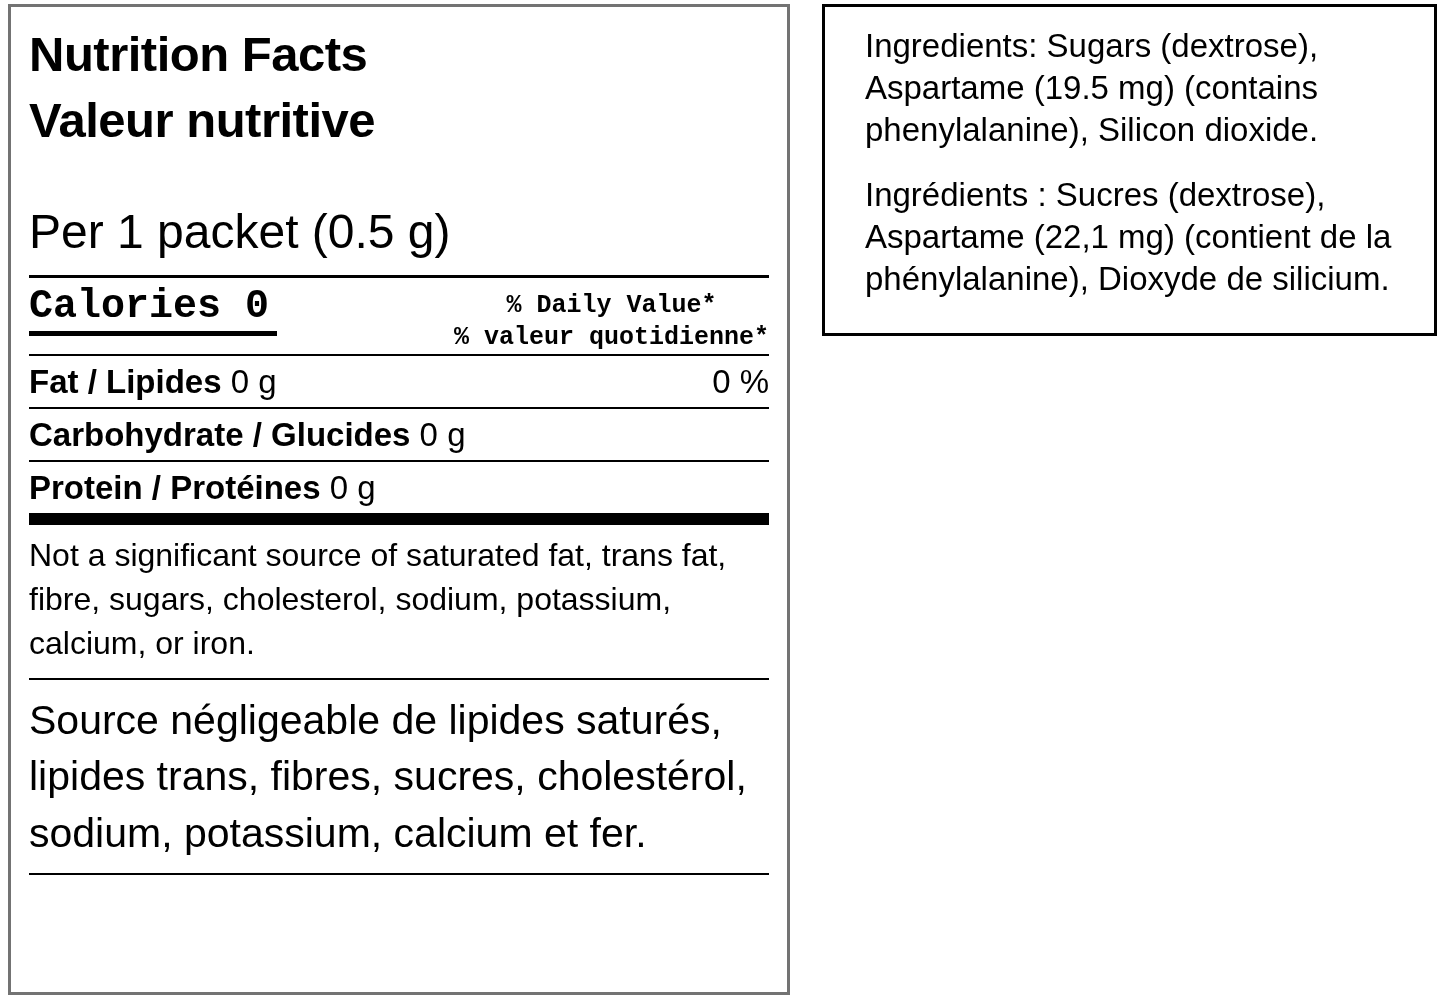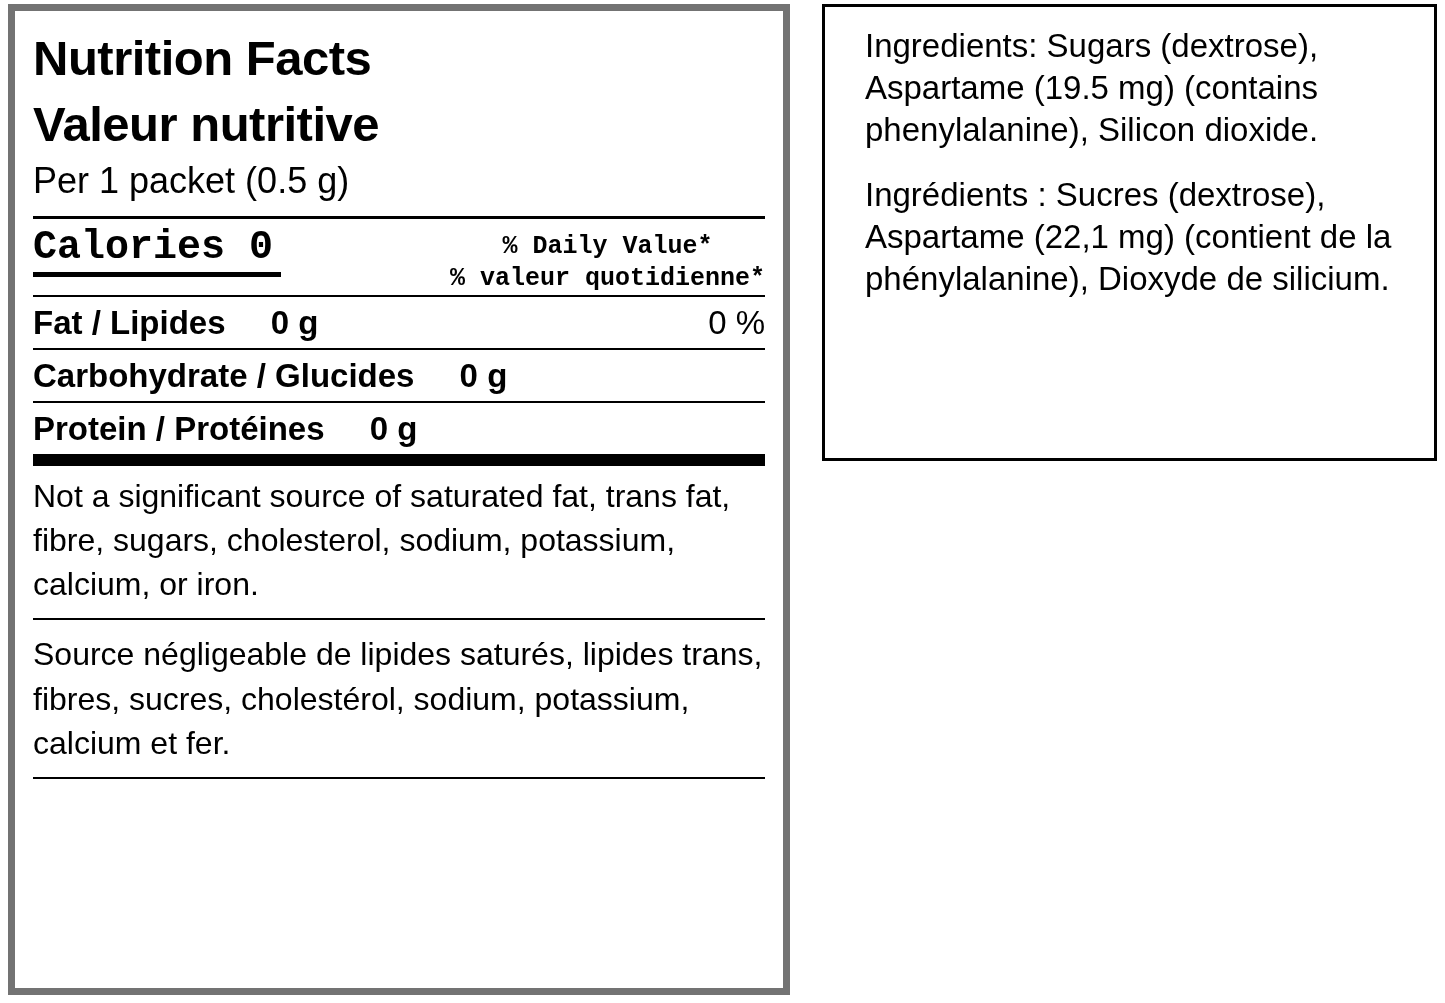--- a/index.html
+++ b/index.html
@@ -20,35 +20,36 @@
     height: 1003px;
   }
 
   
   .nf-panel {
     position: absolute;
     left: 8px;
     top: 4px;
     width: 782px;
     height: 991px;
-    border: 7px solid #737373;
+    border: 3px solid #737373;
     box-sizing: border-box;
     padding: 14px 18px 0 18px;
   }
   .nf-title {
     font-size: 49px;
     font-weight: bold;
     line-height: 1.35;
     letter-spacing: -0.5px;
     white-space: nowrap;
   }
   .nf-serving {
-    font-size: 36px;
+    font-size: 48px;
     line-height: 1.35;
     white-space: nowrap;
+    margin-top: 47px;
   }
 
   .rule-thin {
     border-top: 3px solid #000;
     margin: 10px 0 0 0;
   }
   .rule-thick {
     border-top: 12px solid #000;
     margin: 0;
   }
@@ -85,48 +86,48 @@
 
   .nutrient-row {
     display: flex;
     align-items: baseline;
     justify-content: space-between;
     padding: 7px 0 6px 0;
     font-size: 33px;
     white-space: nowrap;
   }
   .nutrient-row .name { font-weight: bold; }
-  .nutrient-row .amount { font-weight: bold; margin-left: 36px; }
+  .nutrient-row .amount { font-weight: normal; }
   .nutrient-row .pct { font-weight: normal; font-size: 33px; }
 
   .note {
     font-size: 32px;
     line-height: 1.38;
     padding: 8px 0 12px 0;
   }
   .note-fr {
-    font-size: 32px;
+    font-size: 41px;
     line-height: 1.38;
     padding: 12px 0 12px 0;
   }
   .footnote {
     font-size: 32px;
     line-height: 1.38;
     padding: 10px 0 0 0;
   }
   .footnote b { font-weight: bold; }
   .footnote .indent { padding-left: 18px; display: inline-block; }
 
   
   .ing-panel {
     position: absolute;
     left: 822px;
     top: 4px;
     width: 615px;
-    height: 457px;
+    height: 332px;
     border: 3px solid #000;
     box-sizing: border-box;
     padding: 18px 24px 0 40px;
   }
   .ing-para {
     font-size: 33px;
     line-height: 1.28;
     margin: 0 0 22px 0;
   }
   .ing-para:last-child { margin-bottom: 0; }

